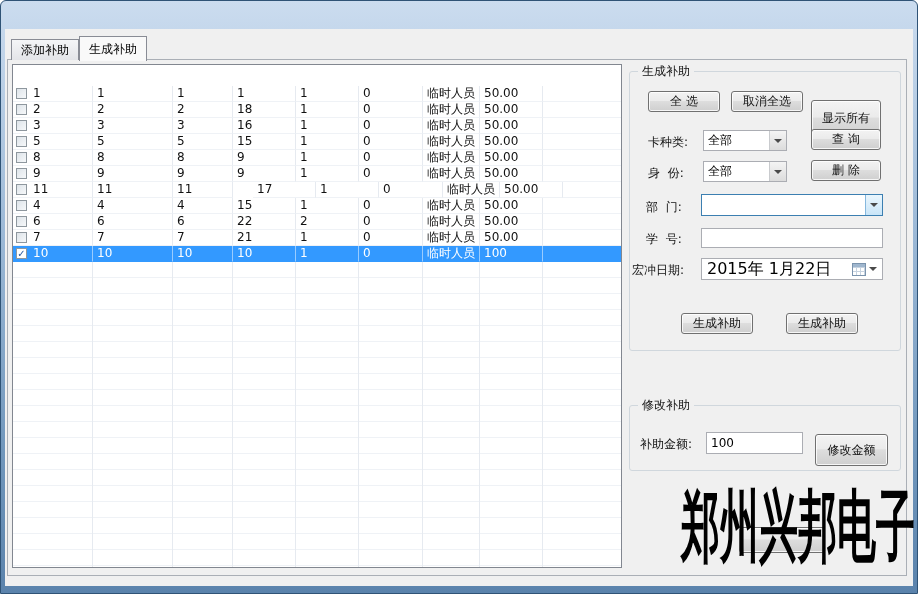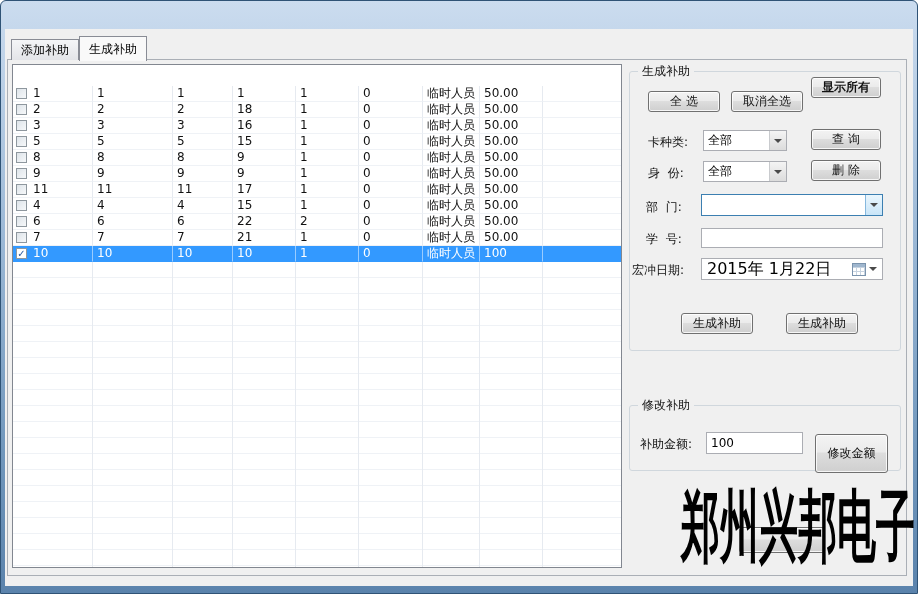--- a/index.html
+++ b/index.html
@@ -287,21 +287,21 @@
               <div class="lvcell first" style="width: 80px;">
                 <span class="cb"></span>
                 <span>11</span>
               </div>
               <div class="lvcell" style="width: 80px;">
                 <span>11</span>
               </div>
               <div class="lvcell" style="width: 60px;">
                 <span>11</span>
               </div>
-              <div class="lvcell" style="width: 63px;">
+              <div class="lvcell" style="width: 63px; margin-left: 20px;">
                 <span>17</span>
               </div>
               <div class="lvcell" style="width: 63px;">
                 <span>1</span>
               </div>
               <div class="lvcell" style="width: 64px;">
                 <span>0</span>
               </div>
               <div class="lvcell" style="width: 57px;">
                 <span>临时人员</span>
@@ -434,21 +434,21 @@
               <div class="vline" style="left: 529px;"></div>
             </div>
           </div>
       </div>
 
       <div class="groupbox" style="left:621px; top:11px; width:272px; height:280px;">
         <span class="gb-title">生成补助</span>
 
         <div class="btn" style="left:18px; top:19px; width:72px; height:21px;">全 选</div>
         <div class="btn" style="left:101px; top:19px; width:72px; height:21px;">取消全选</div>
-        <div class="btn" style="left:181px; top:5px; width:70px; height:21px;font-weight:bold;">显示所有</div>
+        <div class="btn" style="left:181px; top:28px; width:70px; height:37px;">显示所有</div>
 
         <span class="lbl" style="left:18px; top:62px;">卡种类:</span>
         <div class="combo" style="left:73px; top:58px; width:84px; height:21px;">
           <span class="val">全部</span>
           <span class="arrowzone">
               <span class="tri"></span>
             </span>
         </div>
         <div class="btn" style="left:181px; top:57px; width:70px; height:21px;">查 询</div>
 
@@ -480,21 +480,21 @@
         </div>
 
         <div class="btn" style="left:51px; top:241px; width:72px; height:21px;">生成补助</div>
         <div class="btn" style="left:156px; top:241px; width:72px; height:21px;">生成补助</div>
       </div>
 
       <div class="groupbox" style="left:621px; top:345px; width:272px; height:66px;">
         <span class="gb-title">修改补助</span>
         <span class="lbl" style="left:10px; top:30px;">补助金额:</span>
         <div class="textbox" style="left:76px; top:26px; width:97px; height:22px; line-height:20px;">100</div>
-        <div class="btn" style="left:185px; top:28px; width:73px; height:39px;">修改金额</div>
+        <div class="btn" style="left:185px; top:28px; width:73px; height:32px;">修改金额</div>
       </div>
 
       <div class="btn obscured-btn"></div>
     </div>
   </div>
 
   <div class="watermark">郑州兴邦电子</div>
 </div>
 
 </body></html>

